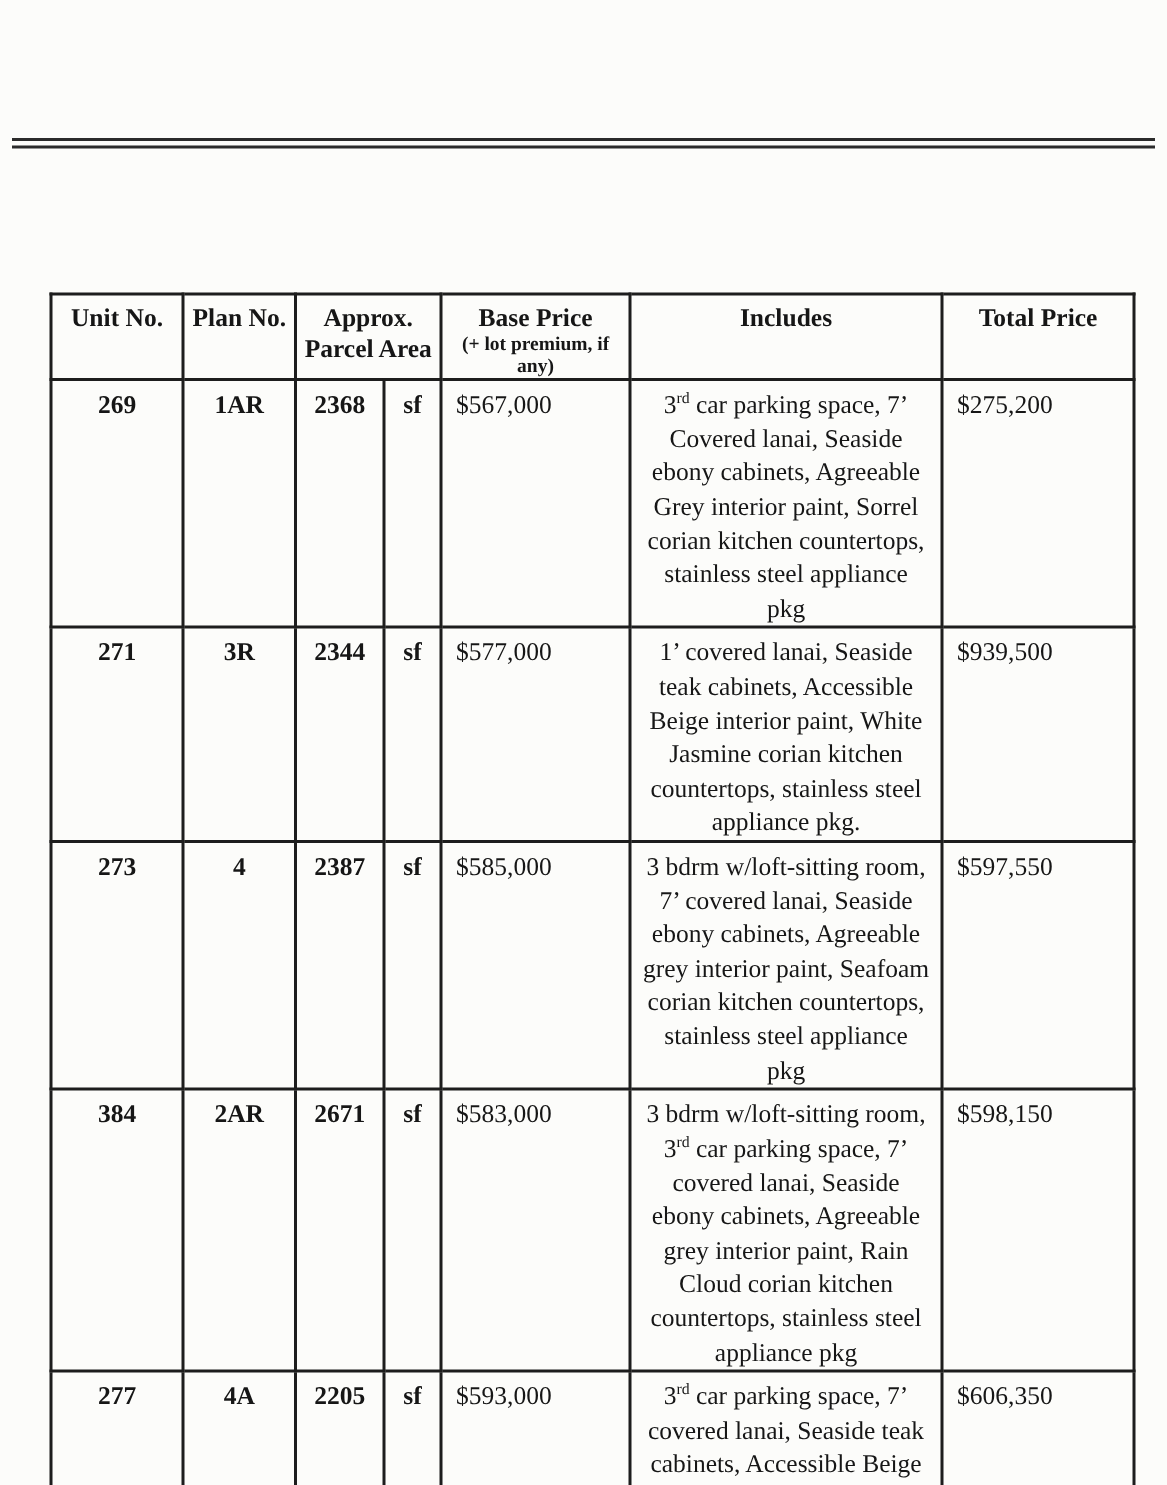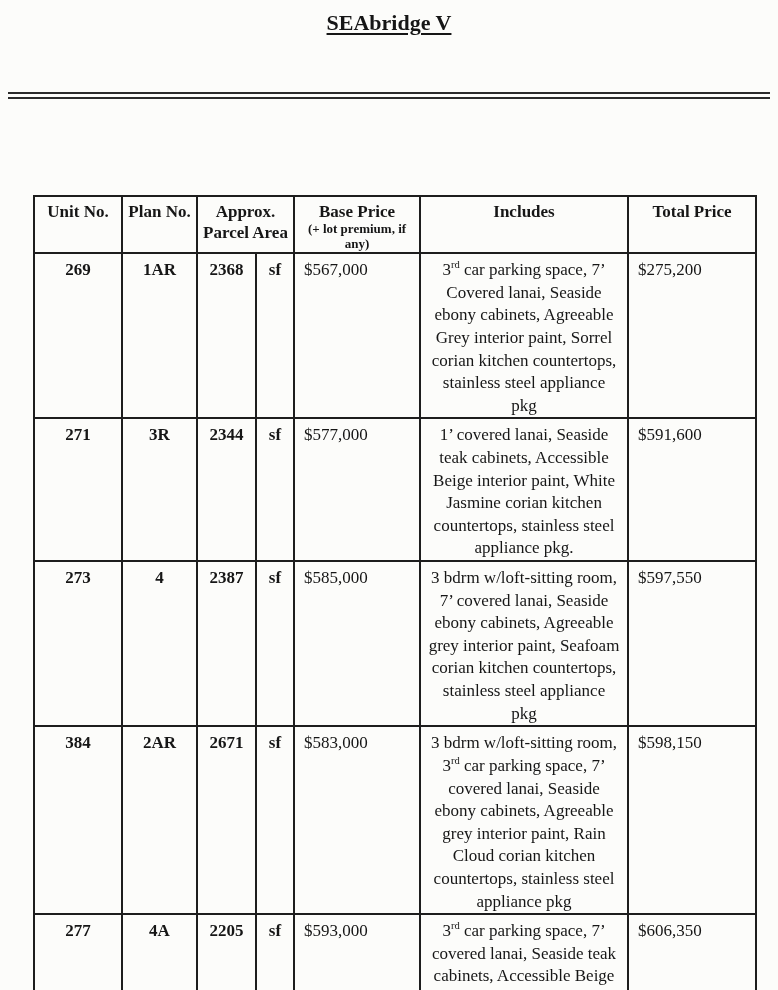--- a/index.html
+++ b/index.html
@@ -59,21 +59,20 @@
   tr.r3 { height: 170px; }
   tr.r4 { height: 161px; }
 
   sup { font-size: 0.62em; line-height: 0; }
 </style>
 </head>
 <body>
 
 <div class="page">
 
-  <div class="doc-title">SEAbridge V</div>
   <div class="double-rule"></div>
 
   <table class="price-table">
     <colgroup>
       <col style="width:88px">
         <col style="width:75px">
         <col style="width:59px">
         <col style="width:38px">
       <col style="width:126px">
         <col style="width:208px">
@@ -102,21 +101,21 @@
         <td class="c-incl">3<sup>rd</sup> car parking space, 7’ Covered lanai, Seaside ebony cabinets, Agreeable Grey interior paint, Sorrel corian kitchen countertops, stainless steel appliance pkg</td>
         <td class="c-total">$275,200</td>
       </tr>
       <tr class="r1">
         <td class="c-unit">271</td>
         <td class="c-plan">3R</td>
         <td class="c-parcel">2344</td>
         <td class="c-sf">sf</td>
         <td class="c-base">$577,000</td>
         <td class="c-incl">1’ covered lanai, Seaside teak cabinets, Accessible Beige interior paint, White Jasmine corian kitchen countertops, stainless steel appliance pkg.</td>
-        <td class="c-total">$591,600</td>
+        <td class="c-total">$939,500</td>
       </tr>
       <tr class="r2">
         <td class="c-unit">273</td>
         <td class="c-plan">4</td>
         <td class="c-parcel">2387</td>
         <td class="c-sf">sf</td>
         <td class="c-base">$585,000</td>
         <td class="c-incl">3 bdrm w/loft-sitting room, 7’ covered lanai,  Seaside ebony cabinets, Agreeable grey interior paint, Seafoam corian kitchen countertops, stainless steel appliance pkg</td>
         <td class="c-total">$597,550</td>
       </tr>

